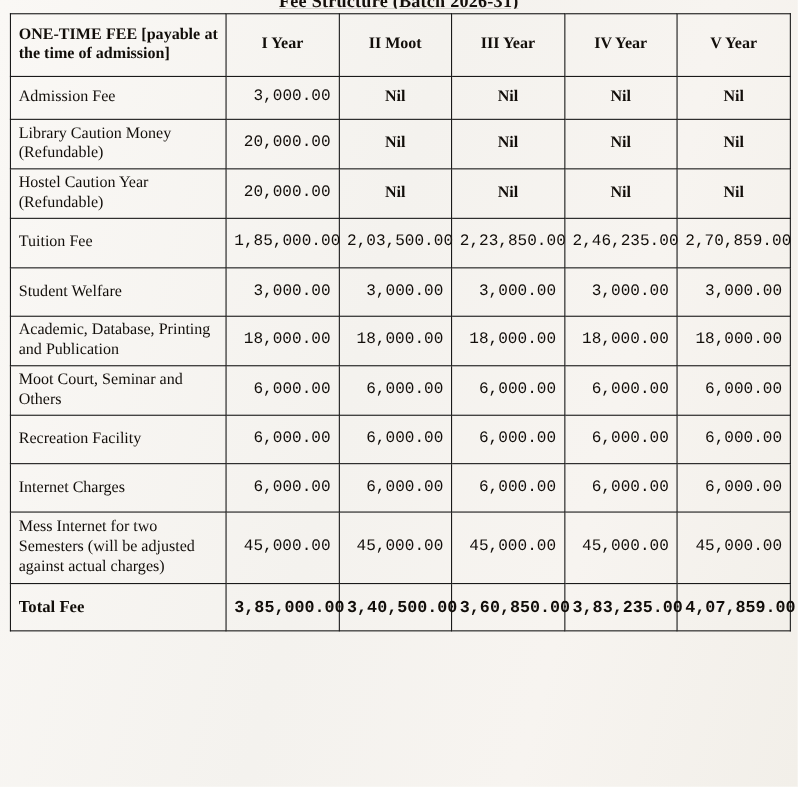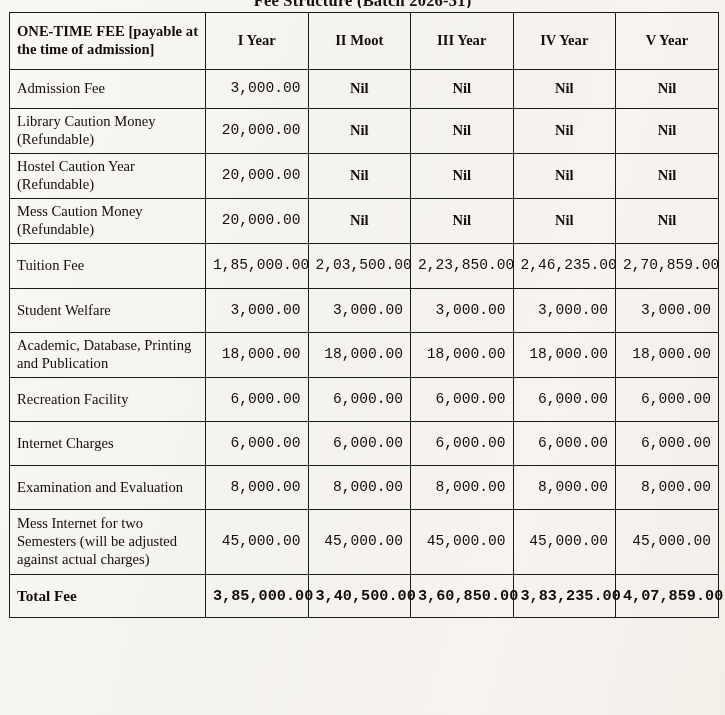--- a/index.html
+++ b/index.html
@@ -169,31 +169,20 @@
             <span class="two-line">Hostel Caution Year</span>
             <span class="two-line">(Refundable)</span>
           </td>
           <td class="amt">20,000.00</td>
           <td class="nil">Nil</td>
           <td class="nil">Nil</td>
           <td class="nil">Nil</td>
           <td class="nil">Nil</td>
         </tr>
 
-        <tr class="r-2">
-          <td class="label">
-            <span class="two-line">Mess Caution Money</span>
-            <span class="two-line">(Refundable)</span>
-          </td>
-          <td class="amt">20,000.00</td>
-          <td class="nil">Nil</td>
-          <td class="nil">Nil</td>
-          <td class="nil">Nil</td>
-          <td class="nil">Nil</td>
-        </tr>
 
 
         <tr class="r-tuition">
           <td class="label">Tuition Fee</td>
           <td class="amt">1,85,000.00</td>
           <td class="amt">2,03,500.00</td>
           <td class="amt">2,23,850.00</td>
           <td class="amt">2,46,235.00</td>
           <td class="amt">2,70,859.00</td>
         </tr>
@@ -212,47 +201,50 @@
             <span class="two-line">Academic, Database, Printing</span>
             <span class="two-line">and Publication</span>
           </td>
           <td class="amt">18,000.00</td>
           <td class="amt">18,000.00</td>
           <td class="amt">18,000.00</td>
           <td class="amt">18,000.00</td>
           <td class="amt">18,000.00</td>
         </tr>
 
+        <tr class="r-2">
+          <td class="label">
+            <span class="two-line">Moot Court, Seminar and</span>
+            <span class="two-line">Others</span>
+          </td>
+          <td class="amt">6,000.00</td>
+          <td class="amt">6,000.00</td>
+          <td class="amt">6,000.00</td>
+          <td class="amt">6,000.00</td>
+          <td class="amt">6,000.00</td>
+        </tr>
 
         <tr class="r-single">
           <td class="label">Recreation Facility</td>
           <td class="amt">6,000.00</td>
           <td class="amt">6,000.00</td>
           <td class="amt">6,000.00</td>
           <td class="amt">6,000.00</td>
           <td class="amt">6,000.00</td>
         </tr>
 
         <tr class="r-single">
           <td class="label">Internet Charges</td>
           <td class="amt">6,000.00</td>
           <td class="amt">6,000.00</td>
           <td class="amt">6,000.00</td>
           <td class="amt">6,000.00</td>
           <td class="amt">6,000.00</td>
         </tr>
 
-        <tr class="r-single">
-          <td class="label">Examination and Evaluation</td>
-          <td class="amt">8,000.00</td>
-          <td class="amt">8,000.00</td>
-          <td class="amt">8,000.00</td>
-          <td class="amt">8,000.00</td>
-          <td class="amt">8,000.00</td>
-        </tr>
 
 
         <tr class="r-mess">
           <td class="label">
             <span class="two-line">Mess Internet for two</span>
             <span class="two-line">Semesters (will be adjusted</span>
             <span class="two-line">against actual charges)</span>
           </td>
           <td class="amt">45,000.00</td>
           <td class="amt">45,000.00</td>

